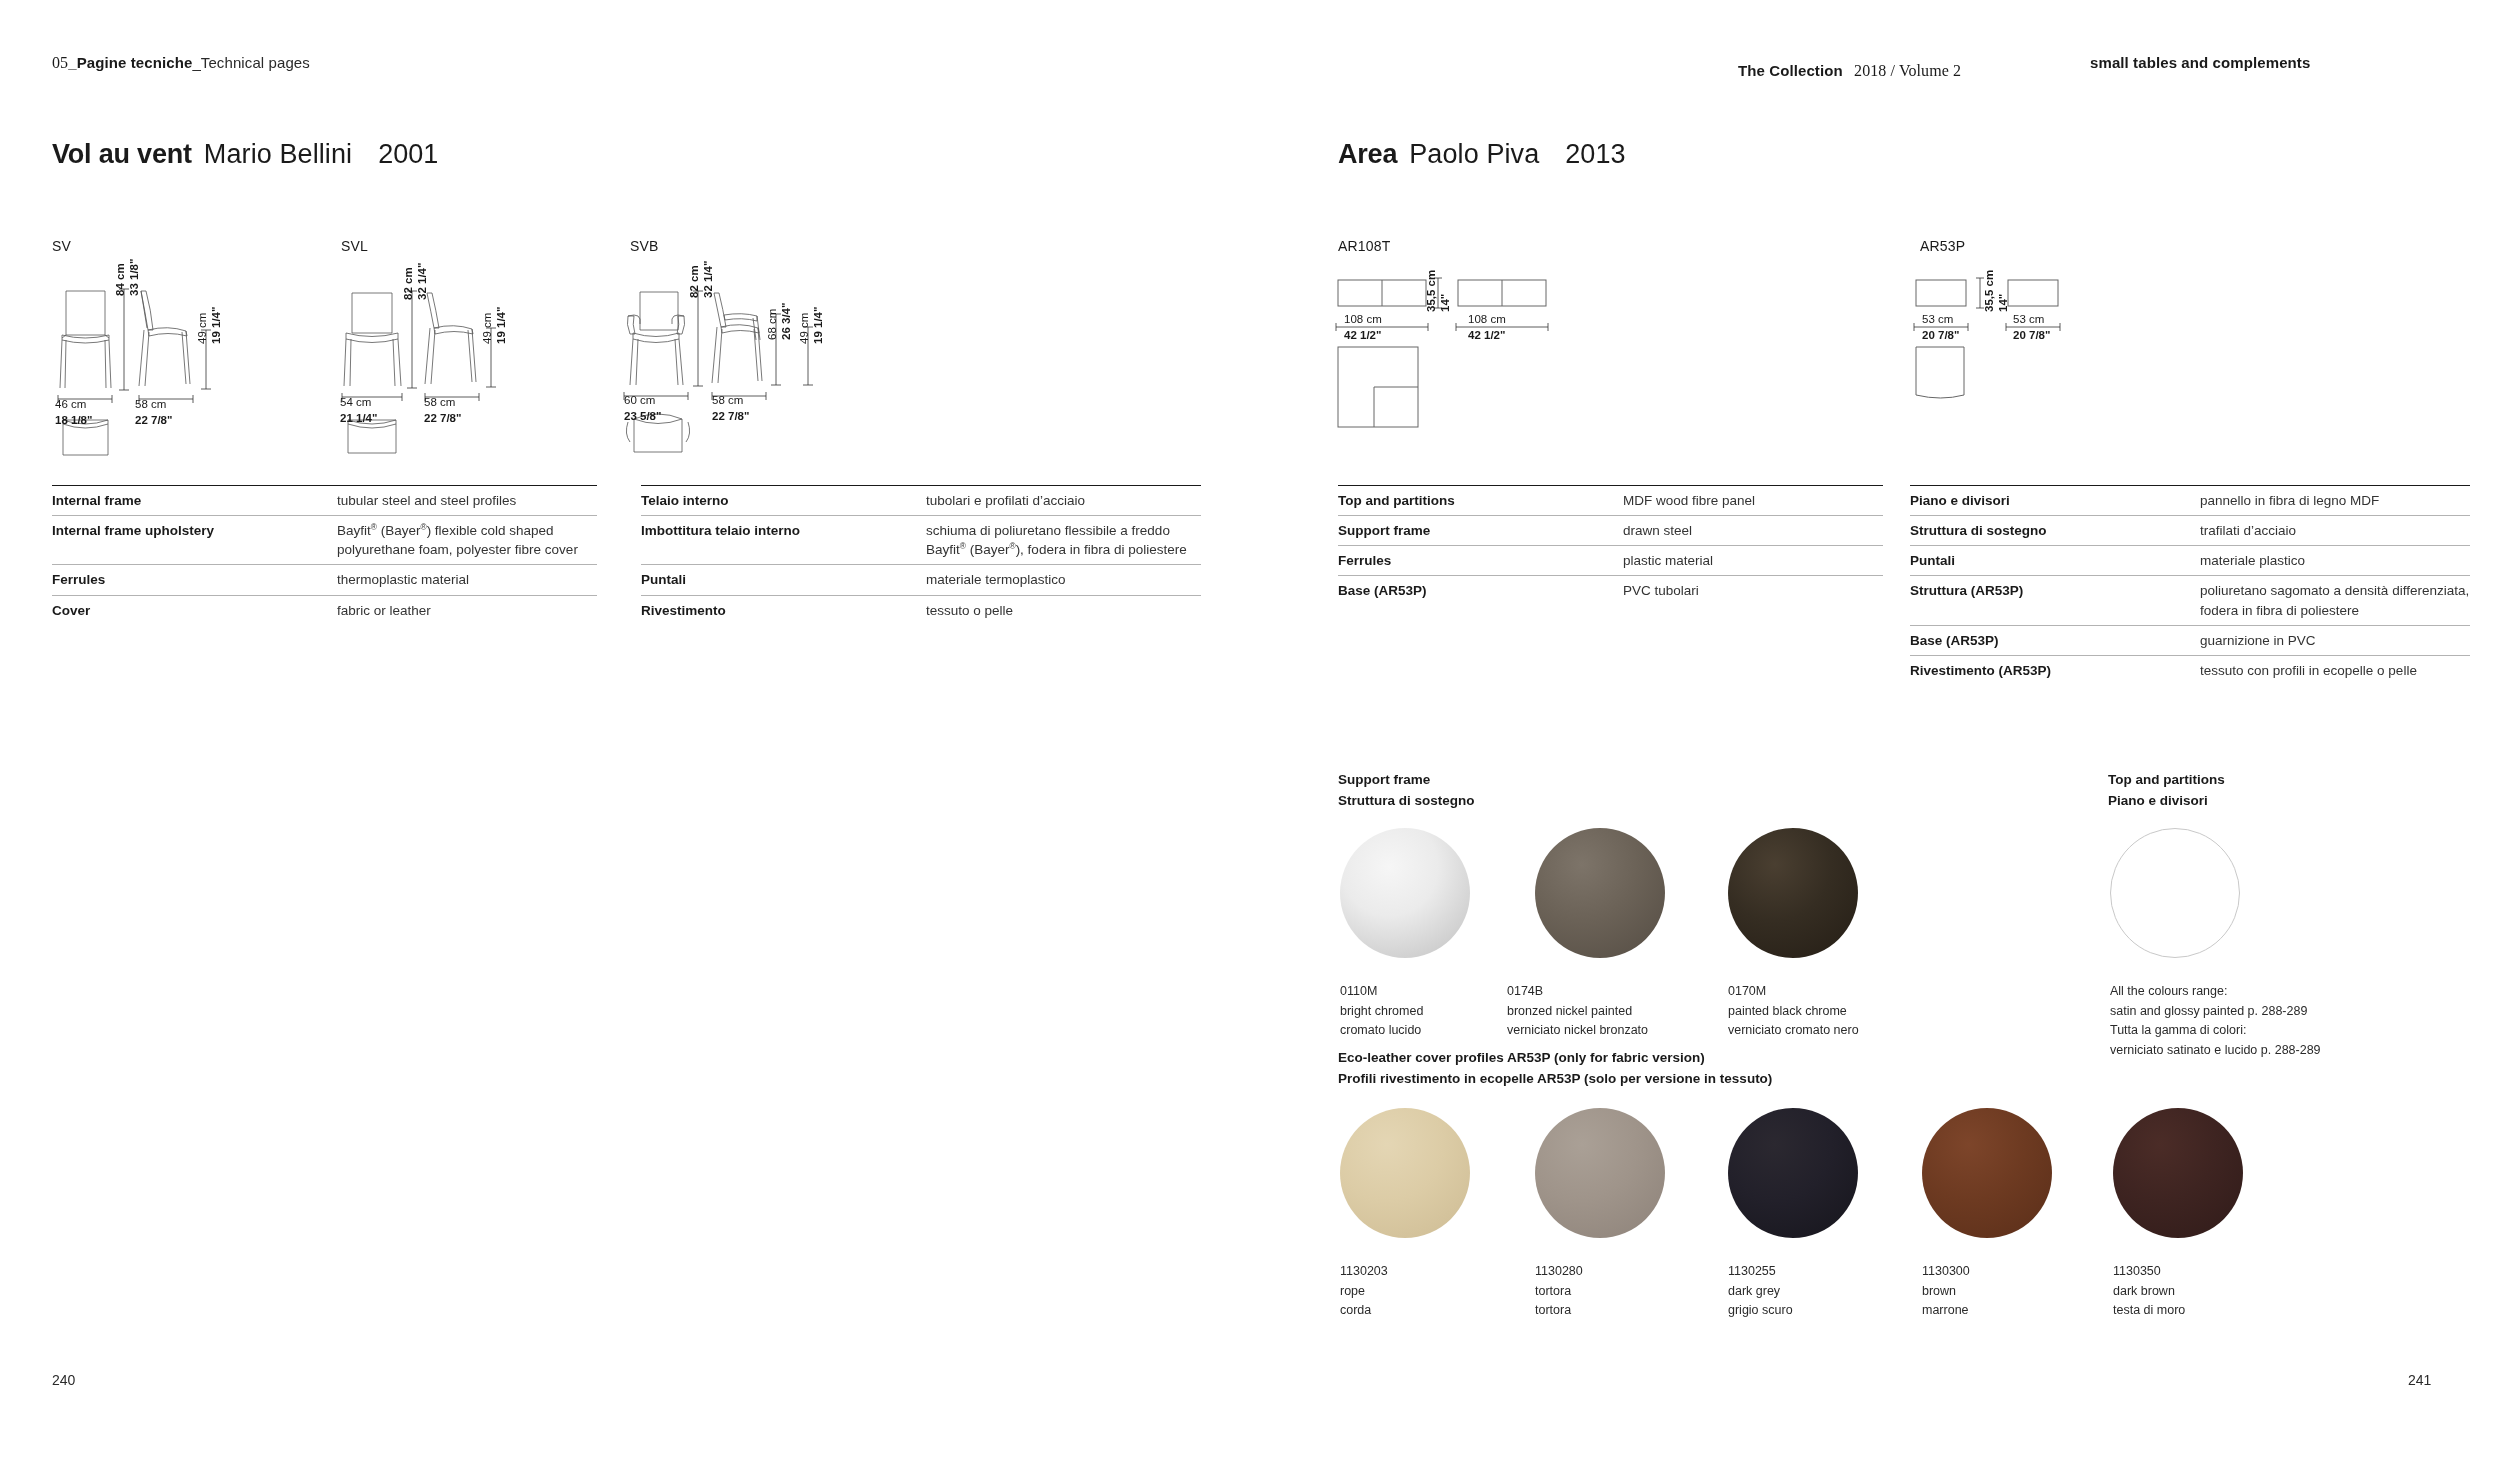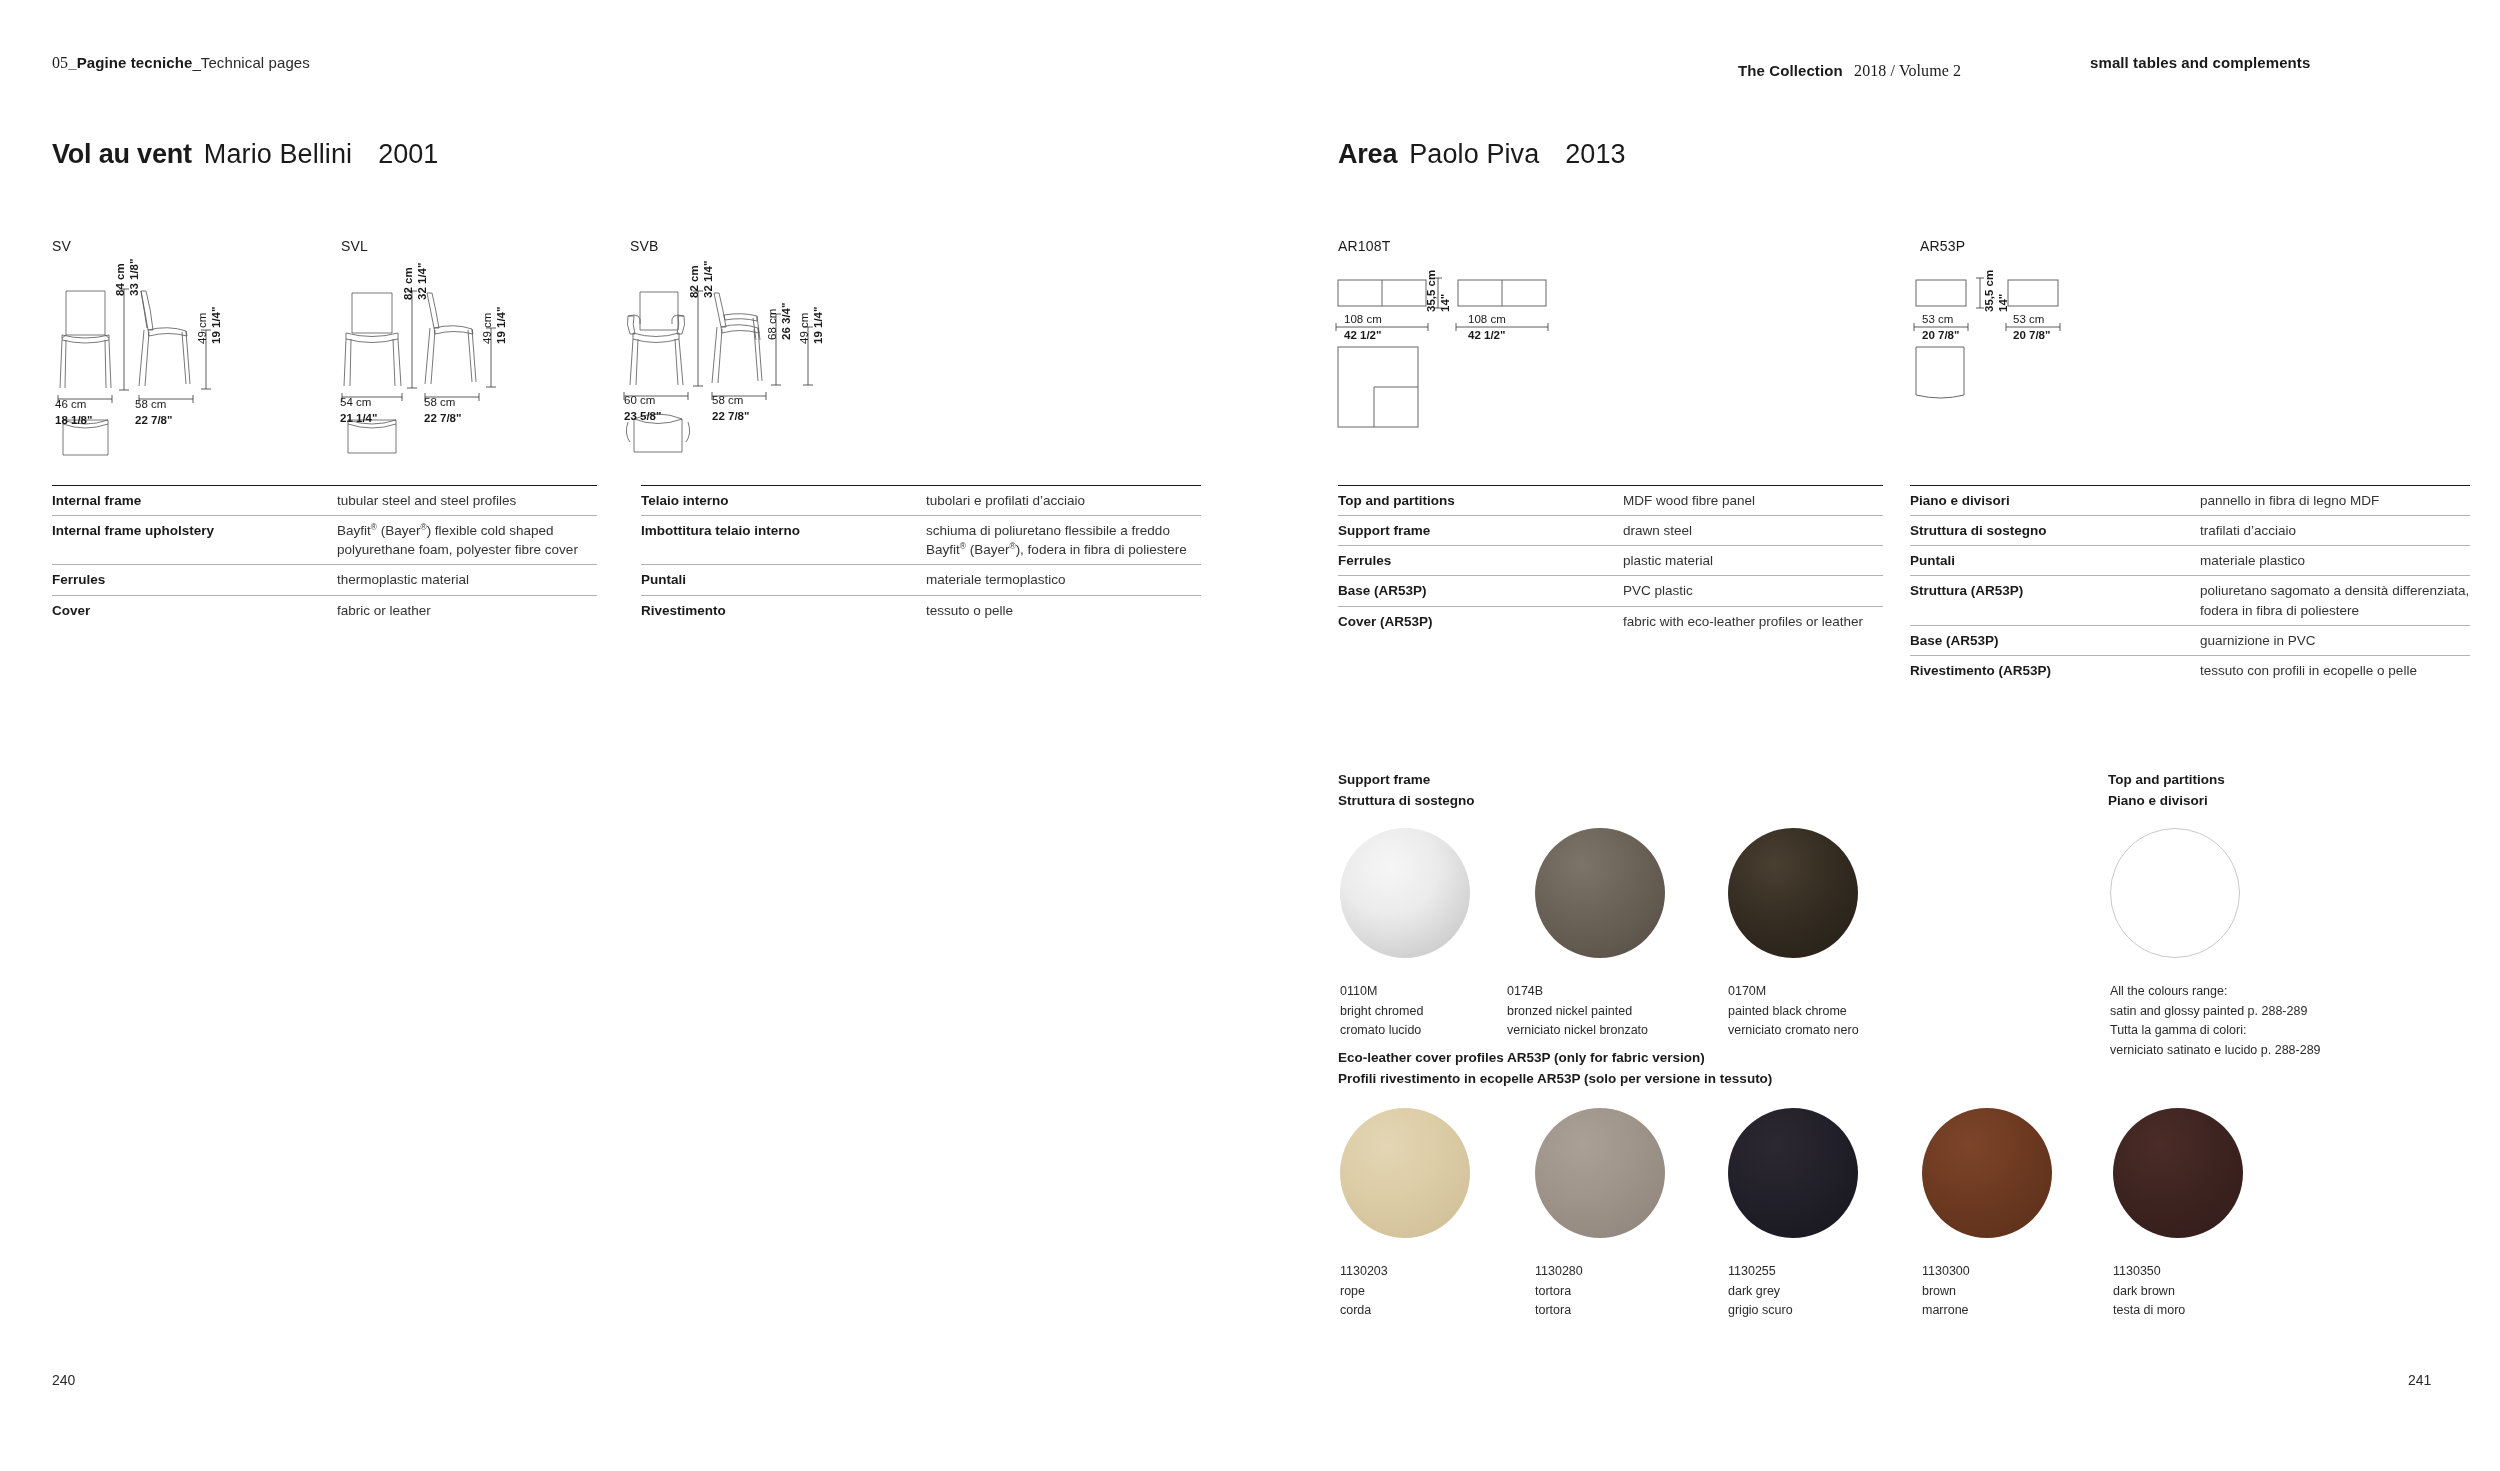--- a/index.html
+++ b/index.html
@@ -315,25 +315,21 @@
       <div class="row">
         <div class="k" style="width: 285px;">Support frame</div>
         <div class="v" style="flex: 1 1 0%;">drawn steel</div>
       </div>
       <div class="row">
         <div class="k" style="width: 285px;">Ferrules</div>
         <div class="v" style="flex: 1 1 0%;">plastic material</div>
       </div>
       <div class="row">
         <div class="k" style="width: 285px;">Base (AR53P)</div>
-        <div class="v" style="flex: 1 1 0%;">PVC plastic</div>
-      </div>
-      <div class="row">
-        <div class="k" style="width: 285px;">Cover (AR53P)</div>
-        <div class="v" style="flex: 1 1 0%;">fabric with eco-leather profiles or leather</div>
+        <div class="v" style="flex: 1 1 0%;">PVC tubolari</div>
       </div>
     </div>
   <div class="spec" id="spec-ar-it" style="left:1910px;width:560px;top:485px;">
       <div class="row first">
         <div class="k" style="width: 290px;">Piano e divisori</div>
         <div class="v" style="flex: 1 1 0%;">pannello in fibra di legno MDF</div>
       </div>
       <div class="row">
         <div class="k" style="width: 290px;">Struttura di sostegno</div>
         <div class="v" style="flex: 1 1 0%;">trafilati d’acciaio</div>

